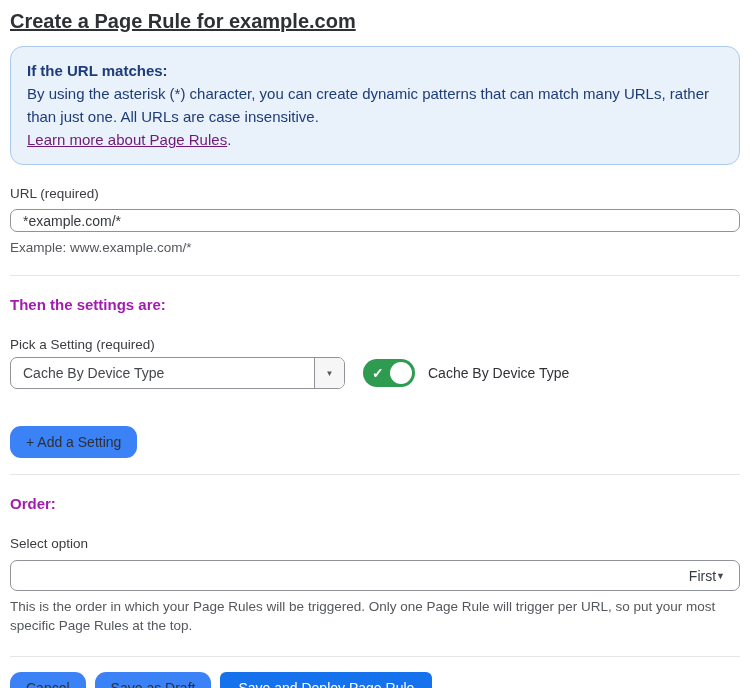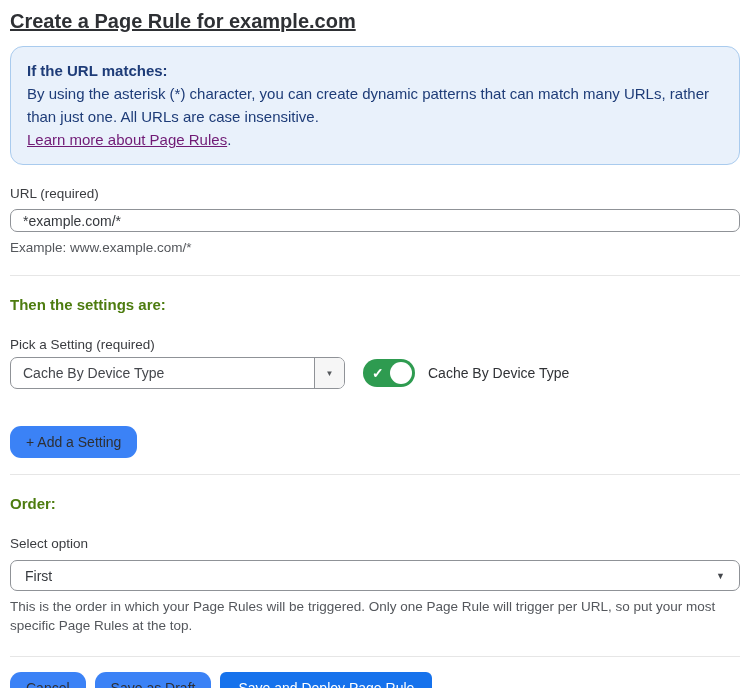--- a/index.html
+++ b/index.html
@@ -67,21 +67,21 @@
   .divider {
     border: none;
     border-top: 1px solid #e6e6e6;
     margin-top: 18px;
   }
 
   .section-heading {
     margin-top: 20px;
     font-size: 15px;
     font-weight: 700;
-    color: #4d7c0f;
+    color: #a21caf;
     line-height: 18px;
   }
   .sub-label { margin-top: 23px; }
 
   .setting-row {
     display: flex;
     align-items: center;
     margin-top: 4px;
   }
   .dropdown {
@@ -163,21 +163,21 @@
 
   .select-box {
     margin-top: 8px;
     width: 730px;
     height: 31px;
     border: 1px solid #8f9297;
     border-radius: 7px;
     background: #fff;
     display: flex;
     align-items: center;
-    justify-content: space-between;
+    justify-content: flex-end;
     padding: 0 14px;
     font-size: 14px;
     color: #36393e;
     cursor: pointer;
   }
   .select-caret { font-size: 9px; color: #44474c; }
   .order-helper { width: 724px; }
 
   .footer-row {
     display: flex;

